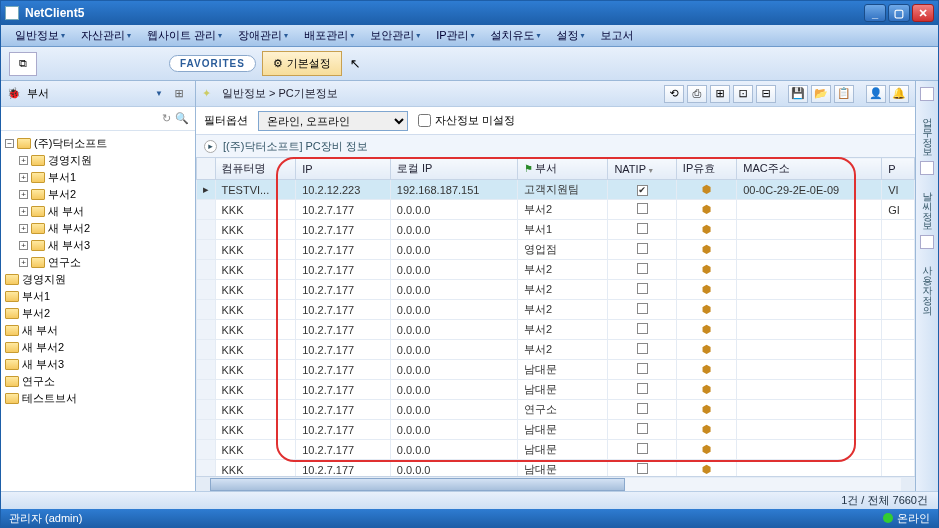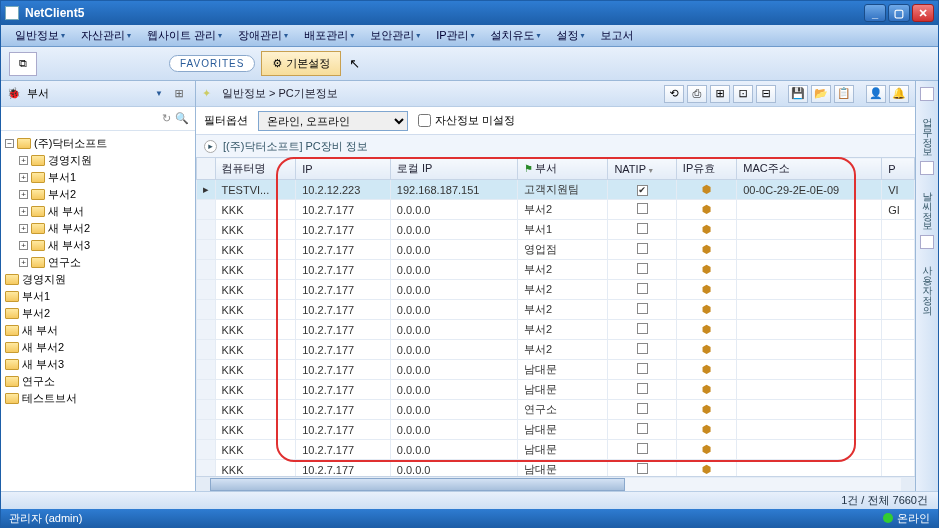--- a/index.html
+++ b/index.html
@@ -8,21 +8,21 @@
 .titlebar .app-icon{width:14px;height:14px;background:#fff;margin-right:6px;border:1px solid #7ab}
 .titlebar .title{flex:1;font-weight:bold;font-size:12px}
 .winbtns{display:flex;gap:2px}
 .winbtn{width:22px;height:18px;background:linear-gradient(#6ea9e8,#2f6fbf);border:1px solid #1a4d8a;border-radius:3px;color:#fff;display:flex;align-items:center;justify-content:center;cursor:pointer;font-size:11px;font-weight:bold}
 .winbtn.close{background:linear-gradient(#f08080,#d03030);border-color:#a02020}
 .menubar{height:22px;background:linear-gradient(#cfe2f8,#a3c4e9);display:flex;align-items:center;color:#003;border-bottom:1px solid #6e9acb;padding-left:6px}
 .menuitem{padding:3px 8px;cursor:pointer;display:flex;align-items:center;gap:2px}
 .menuitem .arrow{font-size:8px;color:#2a5c9a}
 .toolstrip{height:34px;background:linear-gradient(#e8f0fb,#cfe0f4);border-bottom:1px solid #9bb8d8;display:flex;align-items:center;padding:0 8px;gap:6px}
 .toolstrip .org-icon{width:28px;height:24px;border:1px solid #aac;background:#fff;display:flex;align-items:center;justify-content:center}
-.fav-btn{padding:2px 10px;border:1px solid #8aa8cc;border-radius:12px;background:#fff;color:#2a5c9a;font-weight:normal;letter-spacing:1px;font-size:10px;cursor:pointer}
+.fav-btn{padding:2px 10px;border:1px solid #8aa8cc;border-radius:12px;background:#fff;color:#2a5c9a;font-weight:bold;letter-spacing:1px;font-size:10px;cursor:pointer}
 .tab-btn{padding:4px 10px;border:1px solid #c8a050;background:linear-gradient(#fff2d0,#f7dd9a);cursor:pointer;display:flex;align-items:center;gap:4px}
 .cursor-ind{margin-left:2px;font-size:13px}
 .main{display:flex;height:calc(100% - 24px - 22px - 34px - 18px - 18px)}
 .sidebar{width:195px;background:#fff;border-right:1px solid #9bb8d8;display:flex;flex-direction:column}
 .sb-head{height:26px;background:linear-gradient(#e8f0fb,#cfe0f4);border-bottom:1px solid #b8cde5;display:flex;align-items:center;padding:0 6px;gap:6px}
 .sb-head .ladybug{width:14px;height:14px}
 .sb-head .label{flex:1}
 .sb-head .arrow{font-size:8px;color:#2a5c9a}
 .sb-head .grp{width:20px;text-align:center;cursor:pointer;color:#666}
 .sb-search{height:24px;background:#fff;border-bottom:1px solid #d8e3f0;display:flex;align-items:center;justify-content:flex-end;padding-right:6px;gap:4px}

